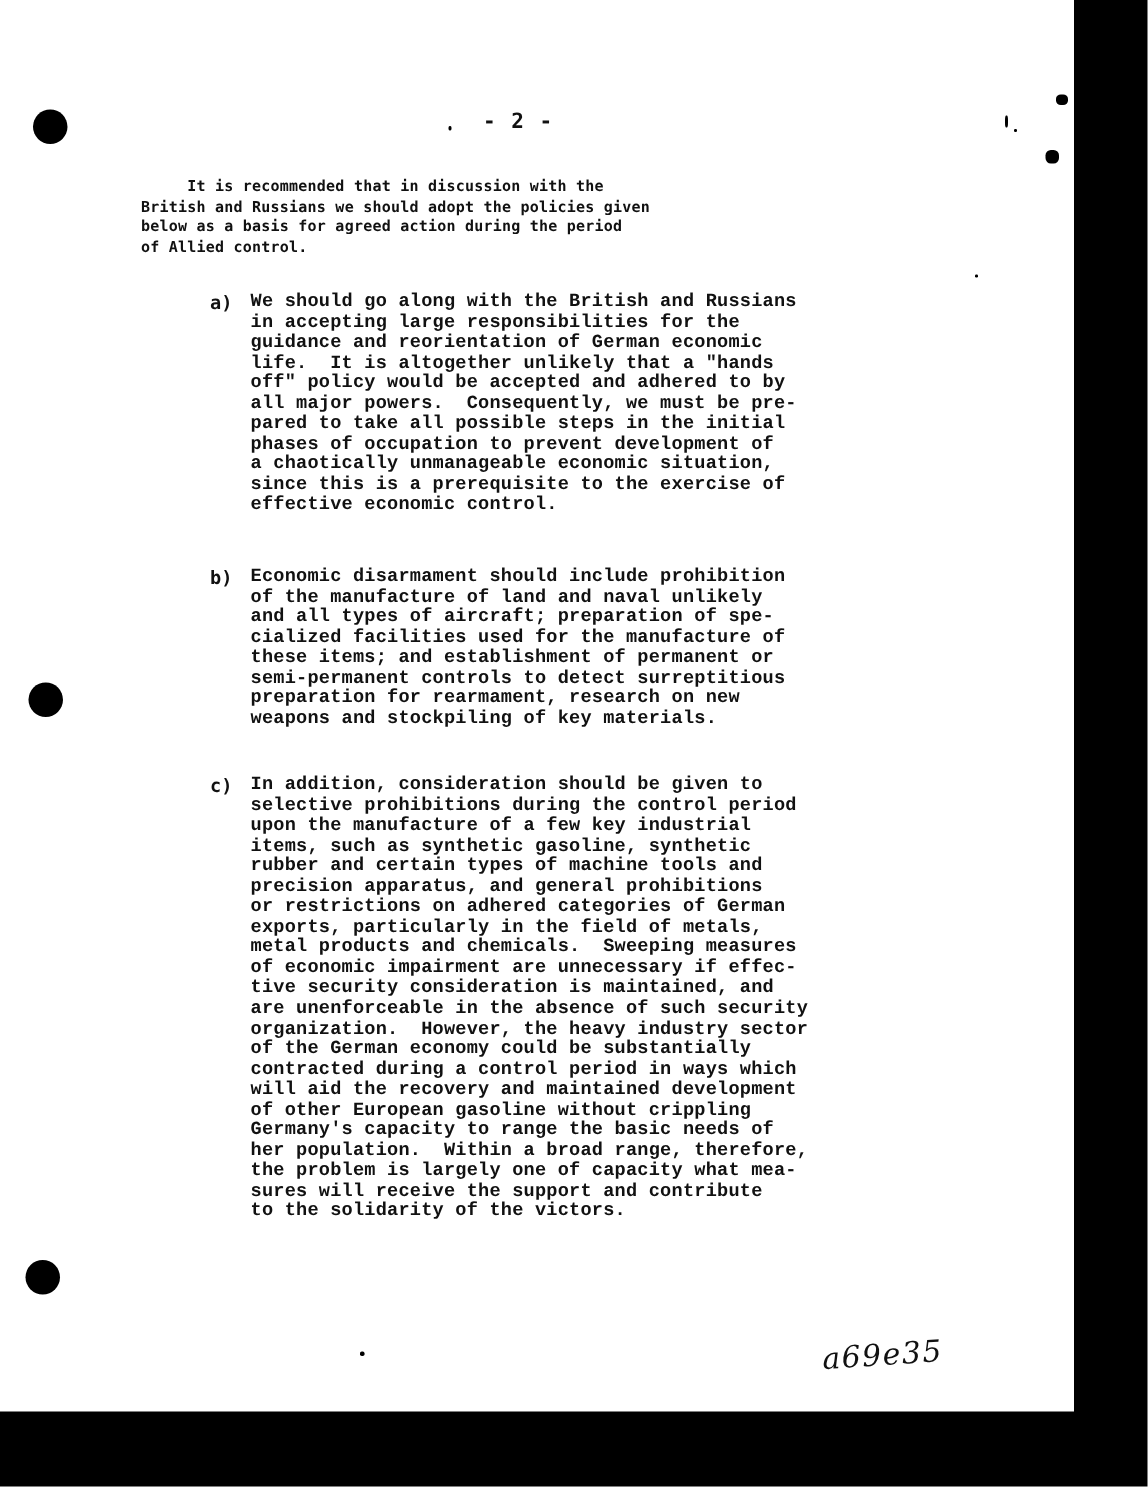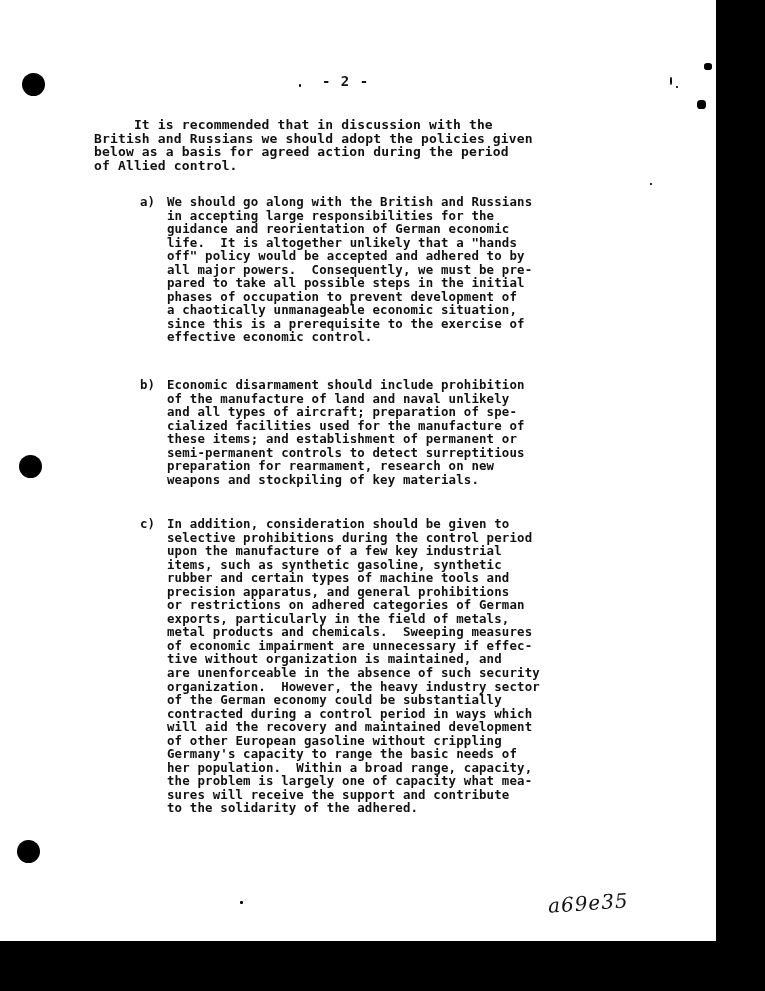--- a/index.html
+++ b/index.html
@@ -46,21 +46,21 @@
     }
     .page-number {
       position: absolute;
       left: 322px; top: 73px;
       font-size: 14px;
       font-weight: bold;
       letter-spacing: 1px;
     }
     .text-block {
       position: absolute;
-      font-size: 13px;
+      font-size: 10px;
       font-weight: bold;
       line-height: 13.55px;
       white-space: pre;
       letter-spacing: 0.15px;
     }
     .intro {
       left: 94px; top: 118px;
     }
     .item {
       position: absolute;
@@ -71,20 +71,21 @@
     .item-label {
       position: absolute;
       left: 0; top: 0;
       white-space: pre;
     }
     .item-body {
       position: absolute;
       left: 27px; top: 0;
       white-space: pre;
       letter-spacing: 0.15px;
+      font-family: Liberation Mono, monospace;
     }
     .item-a { left: 140px; top: 195px; }
     .item-b { left: 140px; top: 378px; }
     .item-c { left: 140px; top: 517px; }
     .handwritten {
       position: absolute;
       left: 548px; top: 891px;
       font-family: "DejaVu Serif", "Liberation Serif", serif;
       font-size: 20px;
       font-style: italic;
@@ -152,29 +153,29 @@
     <div class="item-body"><span>In addition, consideration should be given to</span>
 <span>selective prohibitions during the control period</span>
 <span>upon the manufacture of a few key industrial</span>
 <span>items, such as synthetic gasoline, synthetic</span>
 <span>rubber and certain types of machine tools and</span>
 <span>precision apparatus, and general prohibitions</span>
 <span>or restrictions on adhered categories of German</span>
 <span>exports, particularly in the field of metals,</span>
 <span>metal products and chemicals.  Sweeping measures</span>
 <span>of economic impairment are unnecessary if effec-</span>
-<span>tive without organization is maintained, and</span>
+<span>tive security consideration is maintained, and</span>
 <span>are unenforceable in the absence of such security</span>
 <span>organization.  However, the heavy industry sector</span>
 <span>of the German economy could be substantially</span>
 <span>contracted during a control period in ways which</span>
 <span>will aid the recovery and maintained development</span>
 <span>of other European gasoline without crippling</span>
 <span>Germany's capacity to range the basic needs of</span>
-<span>her population.  Within a broad range, capacity,</span>
+<span>her population.  Within a broad range, therefore,</span>
 <span>the problem is largely one of capacity what mea-</span>
 <span>sures will receive the support and contribute</span>
-<span>to the solidarity of the adhered.</span></div>
+<span>to the solidarity of the victors.</span></div>
   </div>
 
   <div class="handwritten">a69e35</div>
 
 </div>
 
 </body></html>

